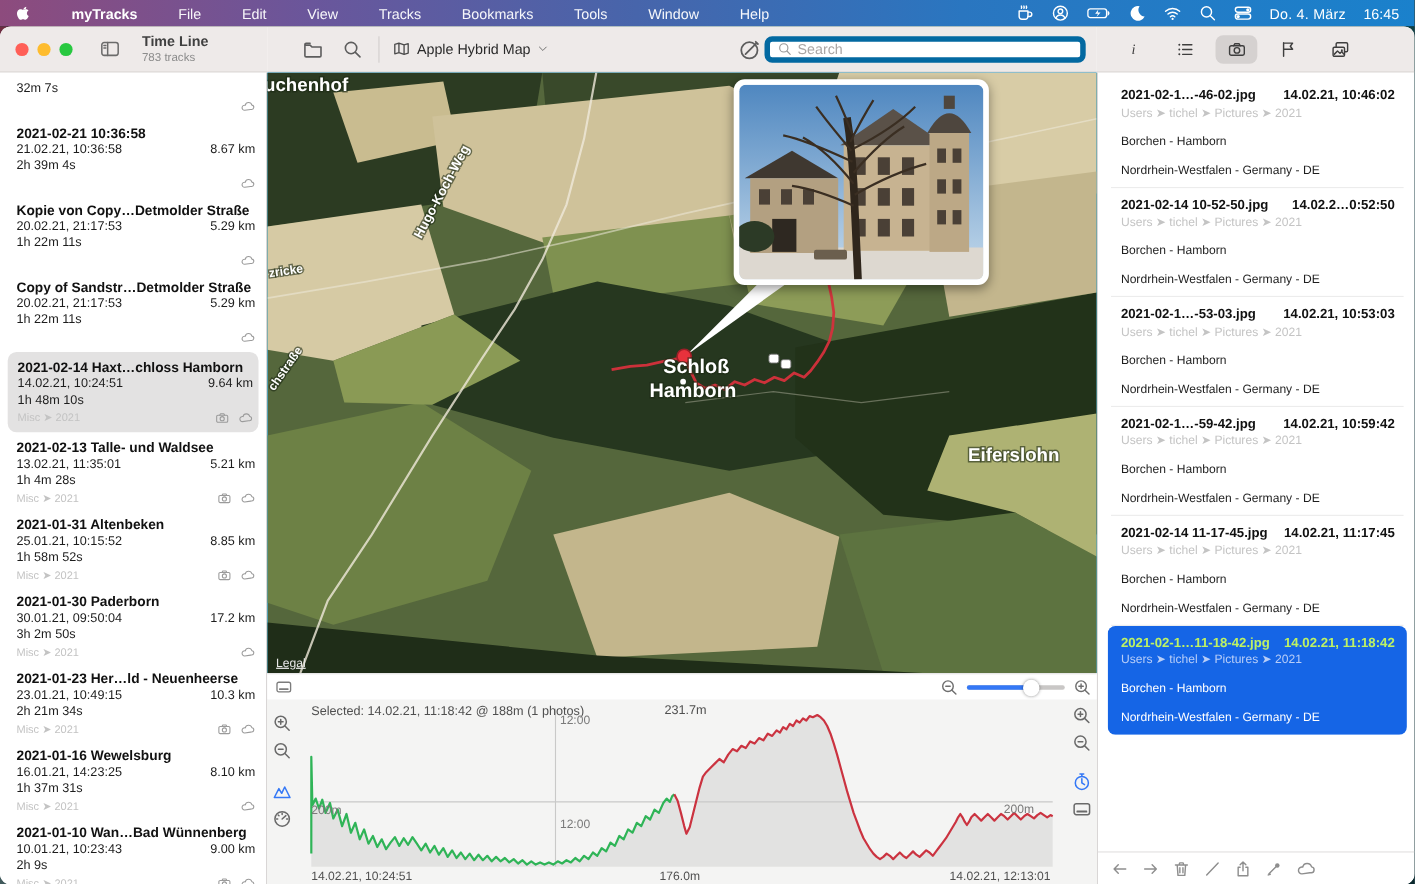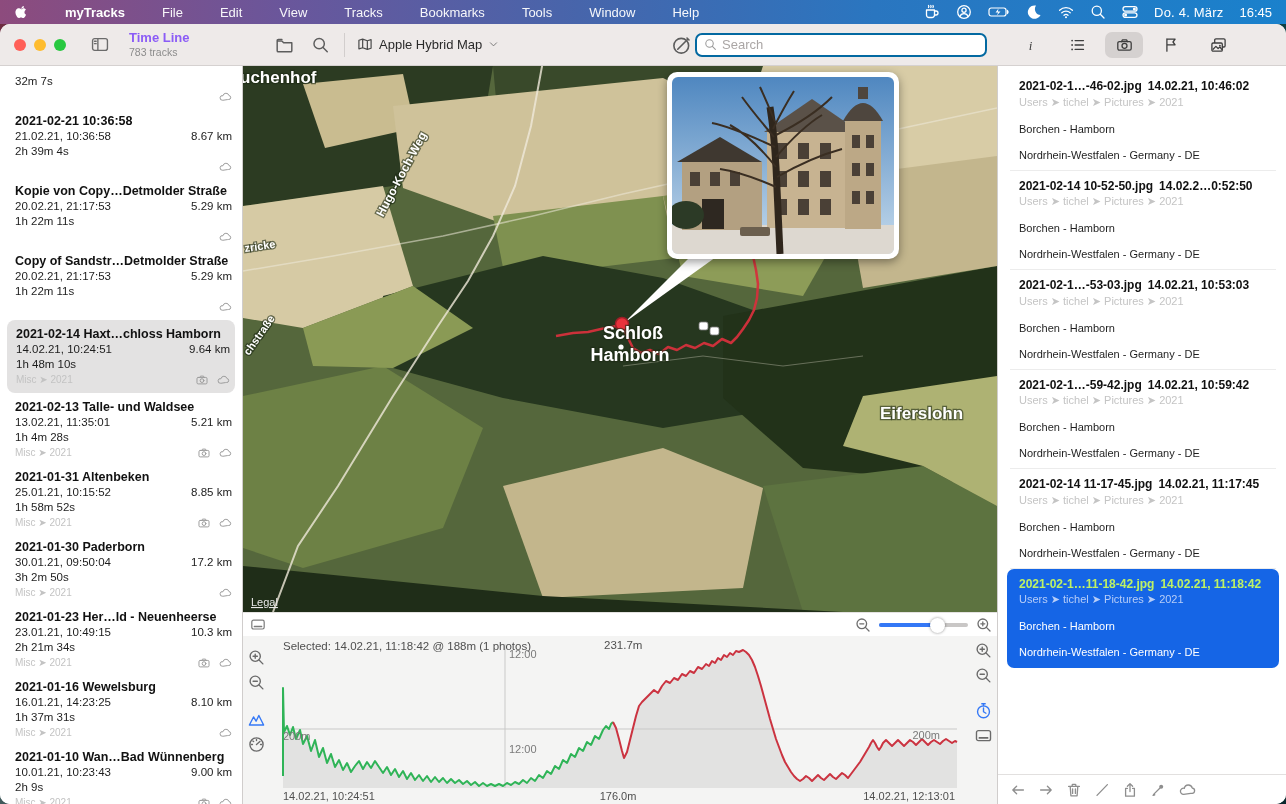--- a/index.html
+++ b/index.html
@@ -18,29 +18,29 @@
 
 .desktop{height:780px;background:linear-gradient(120deg,#6d2c40 0%,#2c6f68 38%,#0f4448 70%,#0a282d 100%);position:relative}
 .window{position:absolute;inset:0;border-radius:10px;overflow:hidden;background:#fff;
  display:grid;grid-template-columns:243px 754px 289px;grid-template-rows:42px 1fr}
 .tb{background:#eeeae9;border-bottom:1px solid #d5d1d0;display:flex;align-items:center}
 .tb-left{padding-left:14px;gap:8px}
 .tl{width:12px;height:12px;border-radius:50%}
 .tl.r{background:#ff5f57}.tl.y{background:#febc2e}.tl.g{background:#28c840}
 .tb-toggle{width:20px;height:17px;color:#6b6b6b;margin-left:16px}
 .tb-title{margin-left:11px;line-height:1.15}
-.tb-title .t1{font-size:13px;font-weight:bold;color:#8b5cf6}
+.tb-title .t1{font-size:13px;font-weight:bold;color:#404040}
 .tb-title .t2{font-size:10.5px;color:#8c8c8c}
 .tb-mid{padding:0 10px 0 32px;gap:0}
 .tb-ic{width:19px;height:18px;color:#5d5d5d}
 .tb-sep{width:1px;height:24px;background:#d2cecd;margin:0 12px 0 14px}
 .map-select{display:flex;align-items:center;gap:6px;font-size:13px;color:#2a2a2a}
 .map-select .chev{width:11px;height:11px;color:#6d6d6d}
 .tb-compose{margin-left:auto;width:20px;height:20px;color:#5d5d5d}
-.searchbox{width:292px;height:24px;margin-left:3px;background:#fff;border:2px solid #0369a1;border-radius:7px;
+.searchbox{width:292px;height:24px;margin-left:3px;background:#fff;border:5px solid #0369a1;border-radius:7px;
  display:flex;align-items:center;padding:0 7px;gap:5px}
 .searchbox .ic{width:13px;height:13px;color:#9a9a9a}
 .searchbox input{border:0;outline:0;flex:1;font-size:13px;font-family:inherit;color:#333;background:transparent}
 .searchbox input::placeholder{color:#aaa6a5}
 .tb-right{padding-left:14px;gap:9px}
 .seg-btn{width:38px;height:26px;border-radius:7px;display:grid;place-items:center;color:#3e3e3e}
 .seg-btn .ic{width:17px;height:16px}
 .seg-btn.active{background:#d5d1d0}
 
 .sidebar{grid-column:1;grid-row:2;background:#fff;border-right:1px solid #d0cdcc;overflow:hidden;padding-top:1px}
@@ -72,21 +72,21 @@
 .chart{height:168px;position:relative;background:#f4f4f3}
 .rail{position:absolute;display:flex;flex-direction:column;gap:8px}
 .rail .ic{width:17px;height:17px;color:#6a6a6a}
 .rail .blue{color:#3478f6}
 .rail.left{left:5px;top:13px}
 .rail.right{right:5px;top:6px}
 
 .rightpanel{grid-column:3;grid-row:2;display:flex;flex-direction:column;background:#fff;border-left:1px solid #d0cdcc}
 .photo-list{flex:1;overflow:hidden;padding:5px 10px 0 12px}
 .photo-item{padding:8px 8px 9px 9px;border-bottom:1px solid #ececec}
-.pi-head{display:flex;gap:6px;font-size:12px;font-weight:bold;color:#111;white-space:nowrap}
+.pi-head{display:flex;justify-content:space-between;gap:6px;font-size:12px;font-weight:bold;color:#111;white-space:nowrap}
 .pi-path{font-size:11px;color:#c4c4c4;margin-top:2.5px;white-space:nowrap}
 .pi-loc{font-size:11px;color:#1e1e1e;margin-top:14px;white-space:nowrap}
 .photo-item.selected{background:#1565e6;border-radius:7px;border-bottom-color:transparent;margin:0 -3px;padding:8px 11px 9px 12px}
 .photo-item.selected .pi-head{color:#bef264}
 .photo-item.selected .pi-path{color:#b7cdf8}
 .photo-item.selected .pi-loc{color:#fff}
 .photo-toolbar{height:30px;border-top:1px solid #e2e0df;display:flex;align-items:center;gap:12px;padding:0 12px;color:#8e8e8e}
 .photo-toolbar .ic{width:16px;height:16px}
 </style>
 </head>

